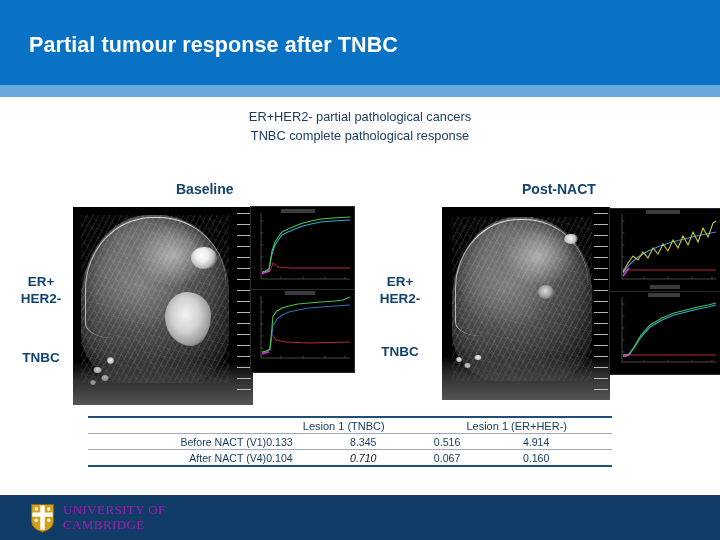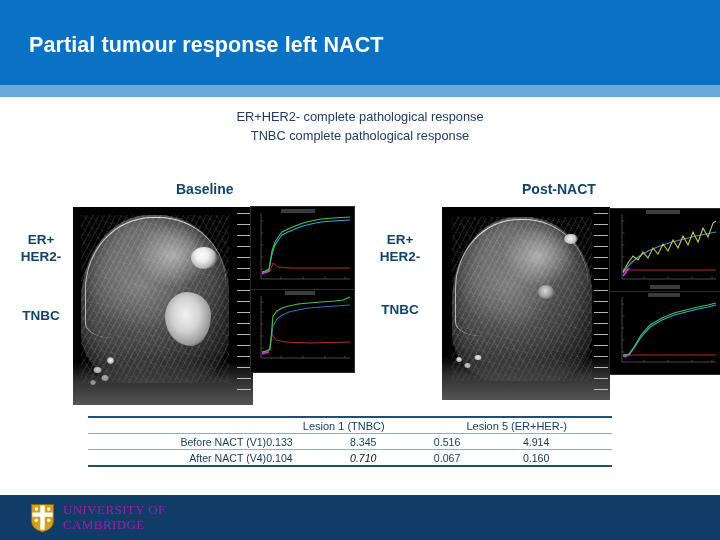--- a/index.html
+++ b/index.html
@@ -65,20 +65,21 @@
 
   
   .side-label {
     position: absolute;
     font-size: 13.5px;
     font-weight: bold;
     color: #12436e;
     text-align: center;
     line-height: 17px;
     white-space: nowrap;
+    margin-top: 42px;
   }
   .side-label.left-er  { left: 10px;  top: 231px; width: 62px; }
   .side-label.left-tn  { left: 10px;  top: 307px; width: 62px; }
   .side-label.mid-er   { left: 369px; top: 231px; width: 62px; }
   .side-label.mid-tn   { left: 369px; top: 301px; width: 62px; }
 
   
   .mri {
     position: absolute;
     background: #000000;
@@ -255,24 +256,24 @@
     line-height: 14.5px;
     letter-spacing: 0.4px;
     white-space: nowrap;
   }
 </style>
 </head>
 <body>
 
 <div class="title-band"></div>
 <div class="title-band-accent"></div>
-<div class="slide-title">Partial tumour response left NACT</div>
+<div class="slide-title">Partial tumour response after TNBC</div>
 
 <div class="subtitle">
-  <div>ER+HER2- complete pathological response</div>
+  <div>ER+HER2- partial pathological cancers</div>
   <div>TNBC complete pathological response</div>
 </div>
 
 <div class="col-head baseline">Baseline</div>
 <div class="col-head postnact">Post-NACT</div>
 
 <div class="side-label left-er">
   <span>ER+</span><br>
   <span>HER2-</span>
 </div>
@@ -410,21 +411,21 @@
   </svg>
 </div>
 
 <div class="table-wrap">
   <div class="rule-top"></div>
   <table class="ktrans">
     <thead>
       <tr>
         <th style="width:34%"></th>
         <th class="grp-head" colspan="2">Lesion 1 (TNBC)</th>
-        <th class="grp-head" colspan="2">Lesion 5 (ER+HER-)</th>
+        <th class="grp-head" colspan="2">Lesion 1 (ER+HER-)</th>
       </tr>
     </thead>
   </table>
   <div class="rule-thin"></div>
   <table class="ktrans">
     <tbody>
       <tr>
         <td class="row-label" style="width:34%">Before NACT (V1)</td>
         <td class="val" style="width:16%">0.133</td>
         <td class="val" style="width:16%">8.345</td>

